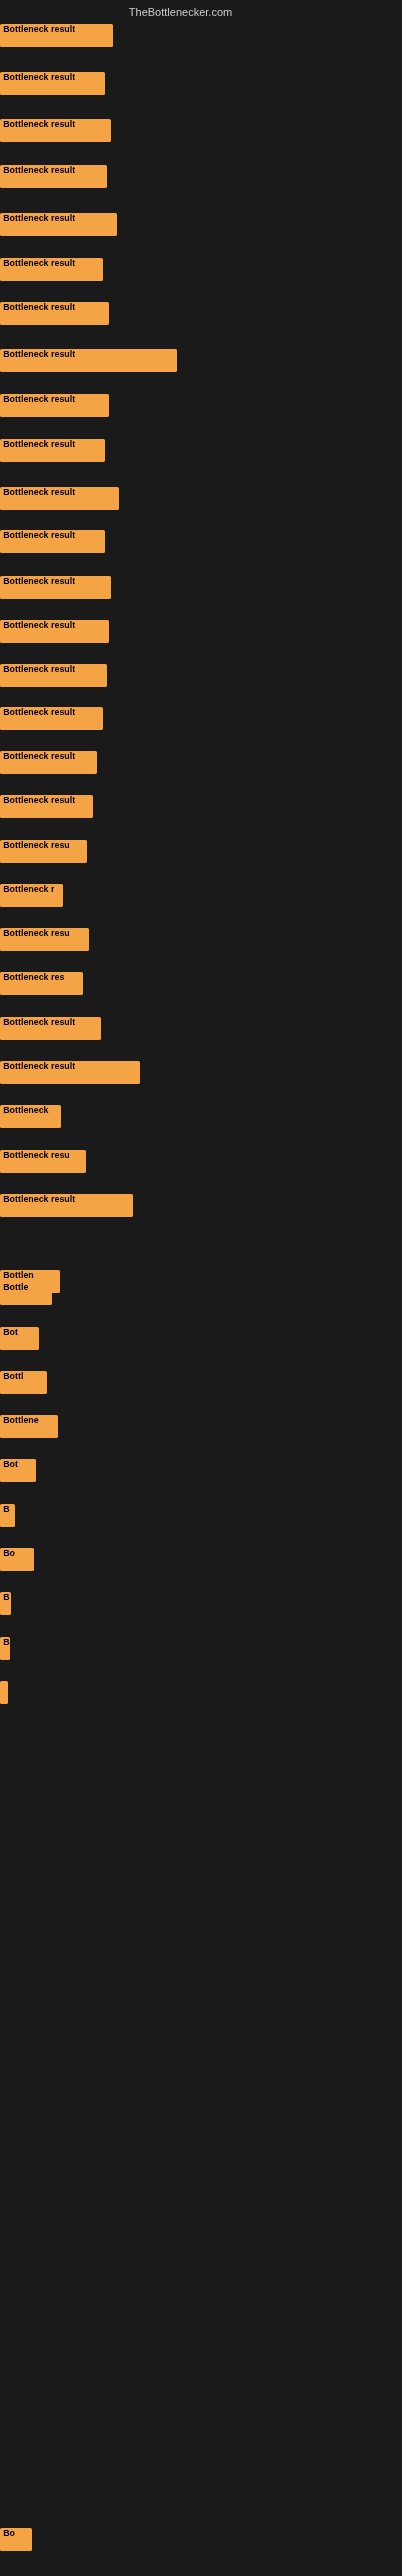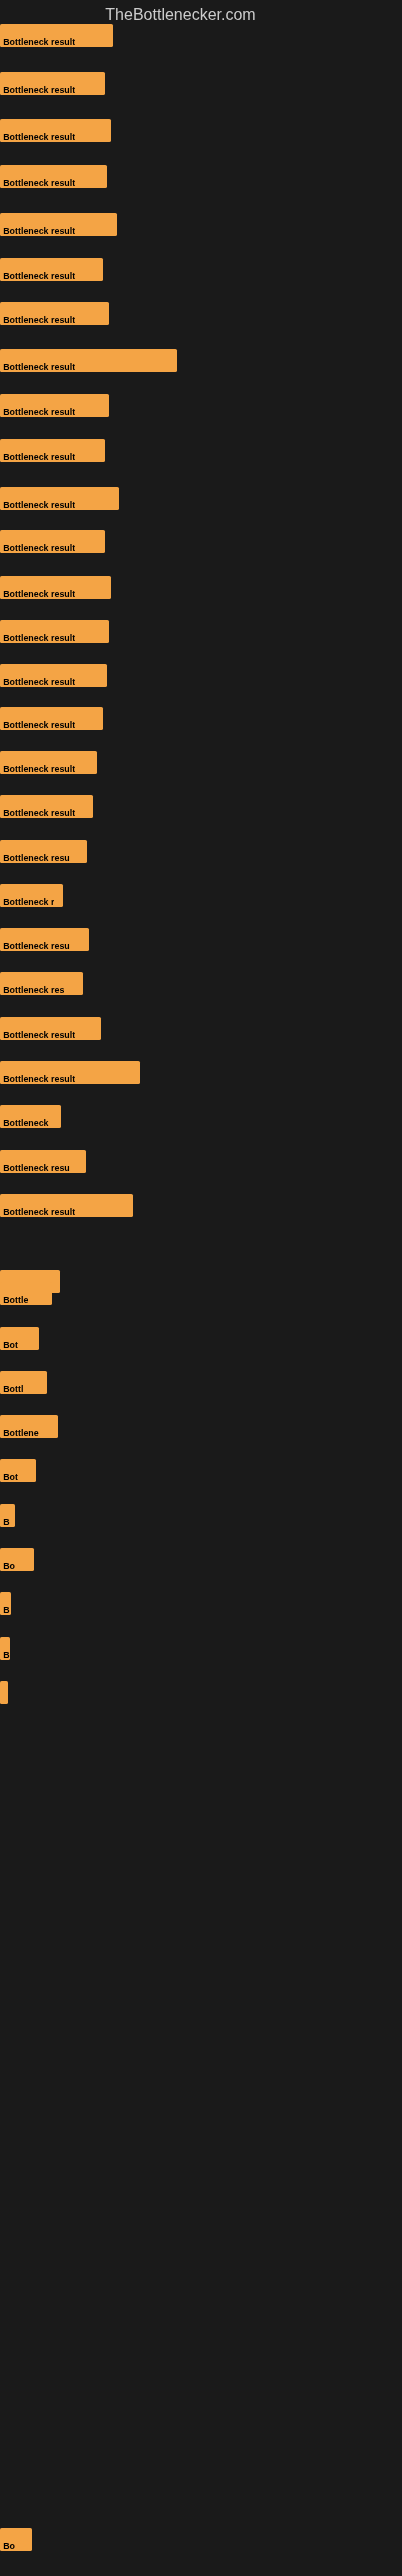--- a/index.html
+++ b/index.html
@@ -15,32 +15,32 @@
       position: relative;
       overflow: hidden;
     }
     .site-title {
       position: absolute;
       top: 6.4px;
       left: 0;
       width: 361px;
       text-align: center;
       color: #cccccc;
-      font-size: 16px;
+      font-size: 11px;
       font-weight: normal;
     }
     .bar-container {
       position: absolute;
       left: 0;
     }
     .bar {
       background-color: #f4a445;
       height: 22.5px;
       display: flex;
-      align-items: flex-end;
+      align-items: flex-start;
       padding-left: 3.2px;
       border-radius: 1.6px;
     }
     .bar-label {
       color: #000000;
       font-size: 8.9px;
       font-weight: bold;
       white-space: nowrap;
       overflow: hidden;
     }

